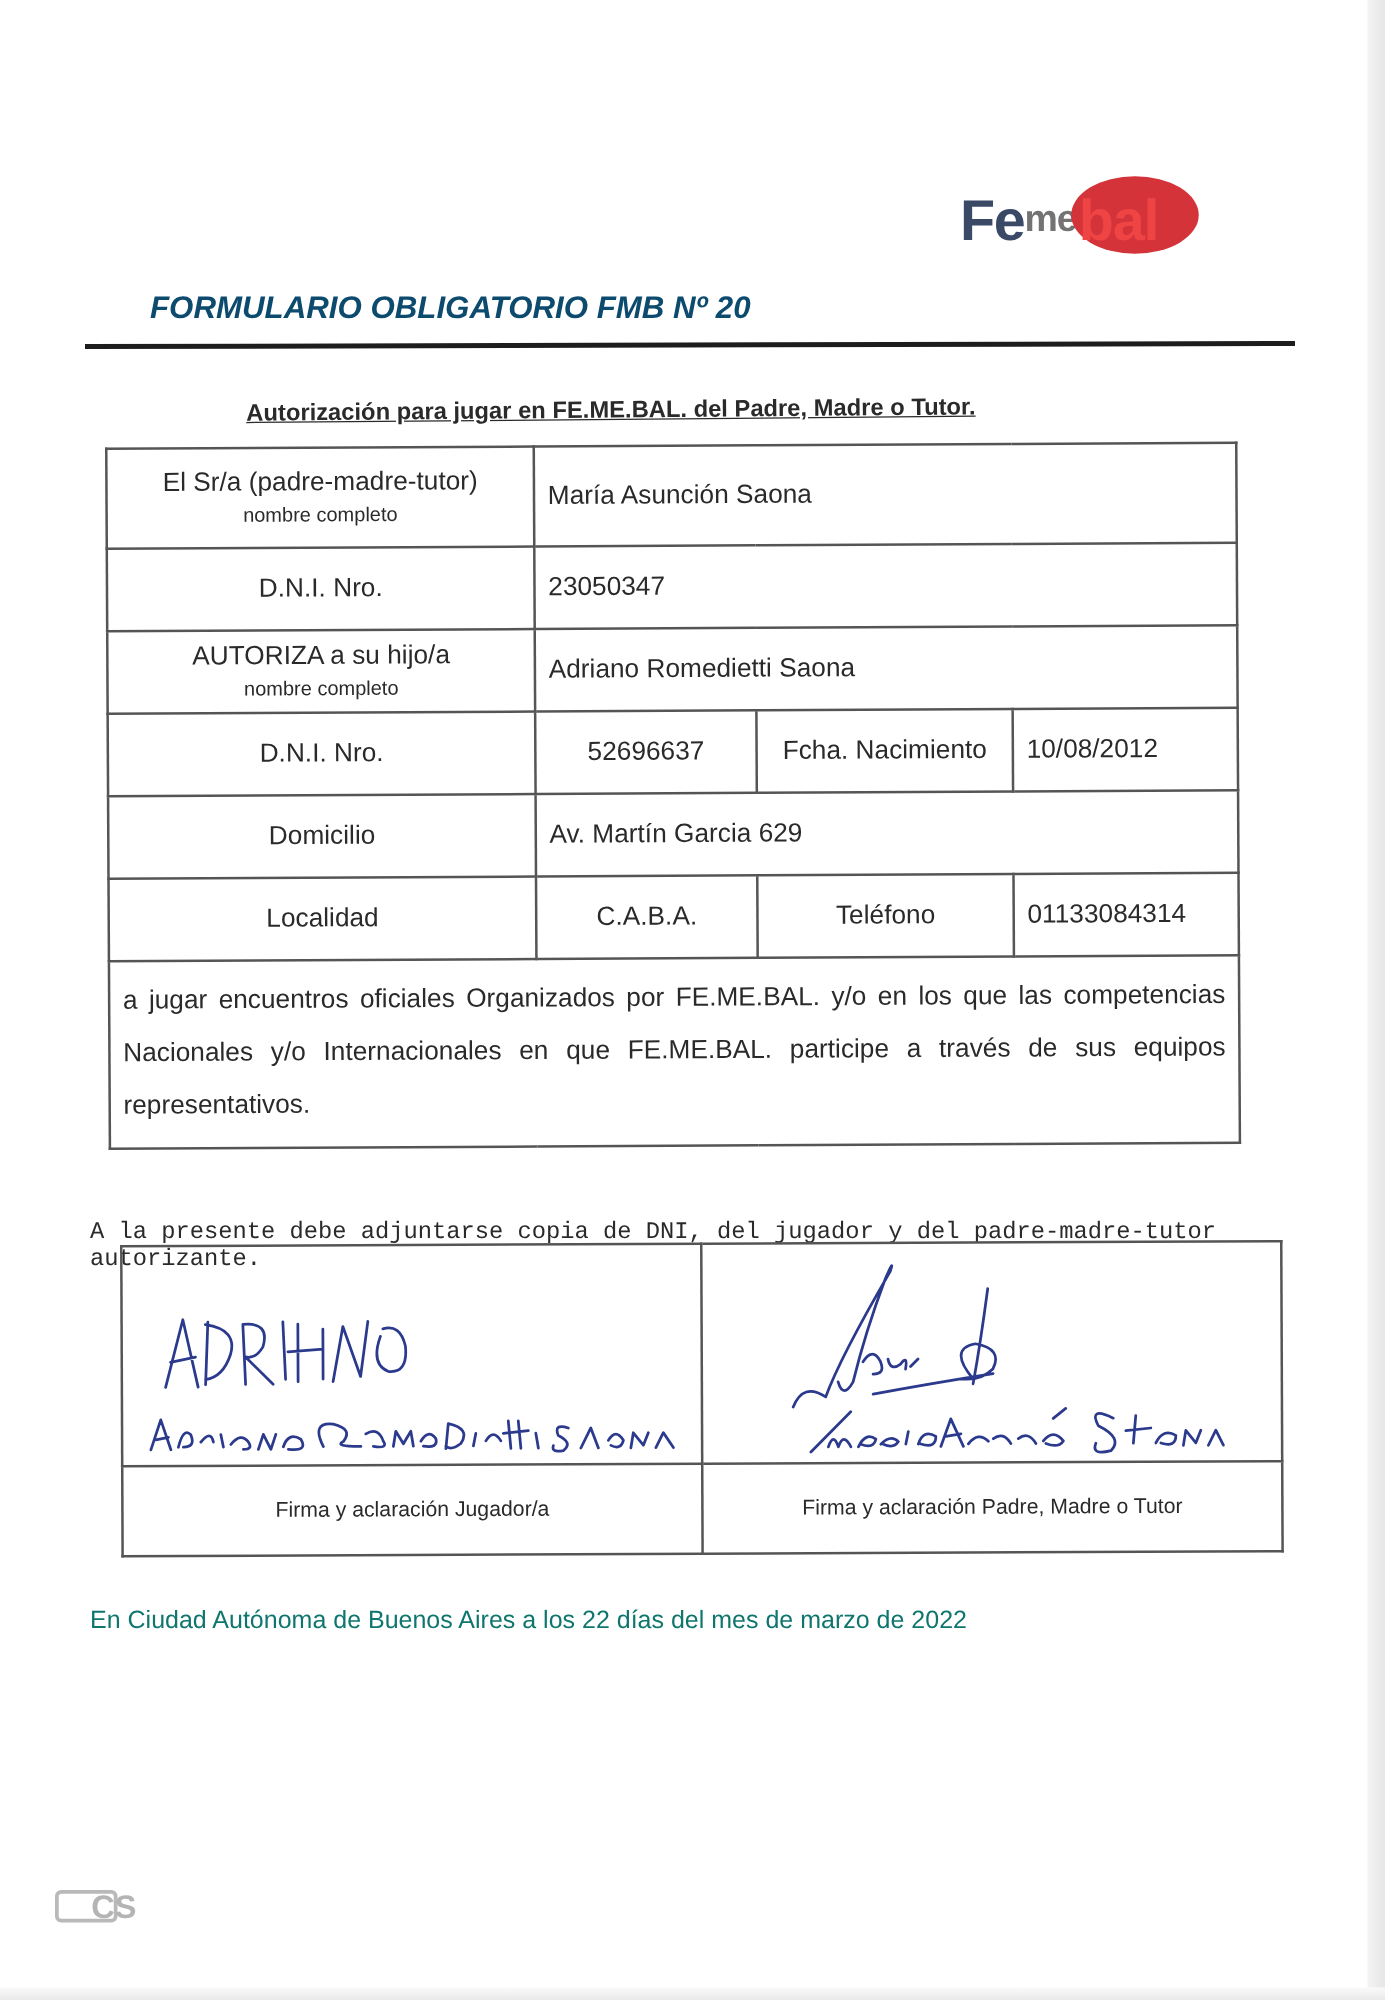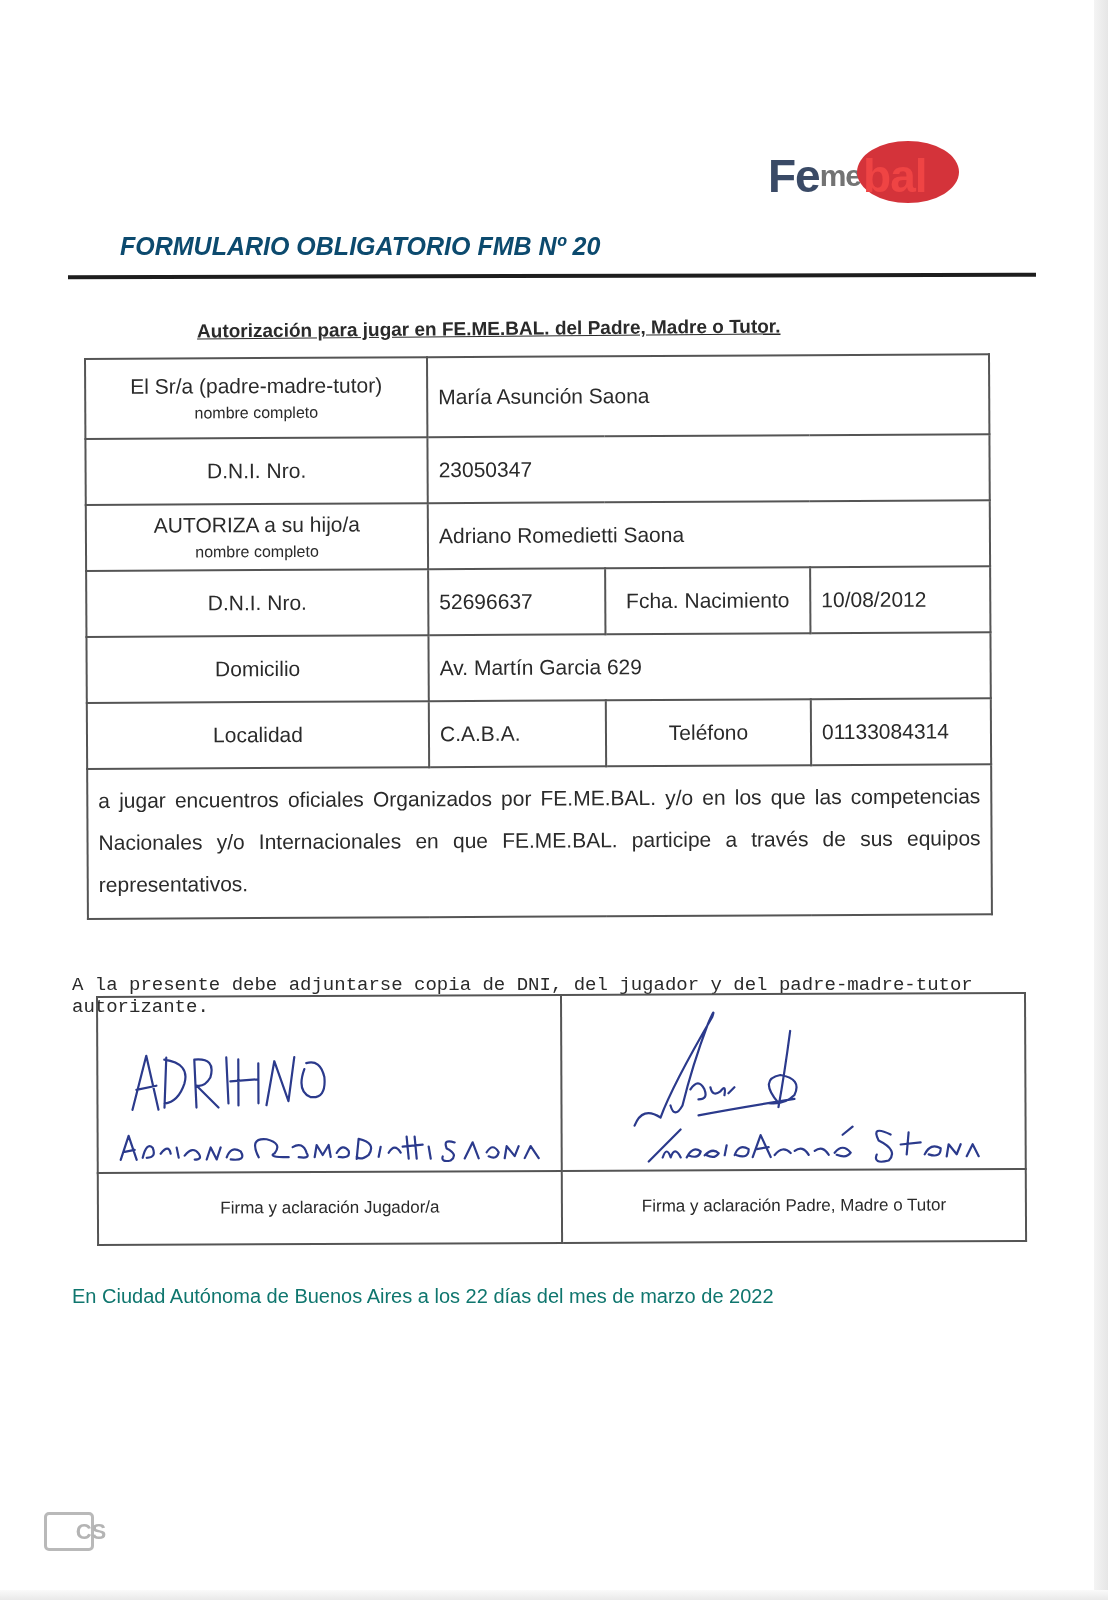--- a/index.html
+++ b/index.html
@@ -22,36 +22,36 @@
 
   .subtitle { position:absolute; left:197px; top:318px; font-size:19px; font-weight:bold; text-decoration:underline; color:#2a2a2a; transform:rotate(-0.5deg); }
 
   .grid { position:absolute; left:84px; top:358px; width:906px; border:2px solid #555; border-collapse:collapse; transform:rotate(-0.3deg); transform-origin:left top; }
   .grid td { border:2px solid #555; font-size:21px; color:#2a2a2a; vertical-align:middle; padding:0 10px; }
   .grid td.lbl { text-align:center; width:320px; }
   .grid td.lbl .sub { display:block; font-size:16px; margin-top:6px; }
   .grid tr.r1 td { height:78px; }
   .grid tr.r2 td, .grid tr.r4 td, .grid tr.r5 td, .grid tr.r6 td { height:64px; }
   .grid tr.r3 td { height:64px; }
-  .grid td.mid { width:155px; }
+  .grid td.mid { width:155px;text-align:center; }
   .grid td.midlbl { text-align:center; width:183px; }
   .grid td.para { padding:10px 10px 12px 10px; font-size:21px; line-height:42px; text-align:justify; }
 
   .note { position:absolute; left:72px; top:974px; font-size:19px; color:#2a2a2a;font-family:Liberation Mono, monospace; }
 
   .sig-table { position:absolute; left:96px; top:996px; width:930px; border:2px solid #555; border-collapse:collapse; transform:rotate(-0.25deg); transform-origin:left top; }
   .sig-table td { border:2px solid #555; width:50%; position:relative; }
   .sig-table .sig-area { height:172px; }
   .sig-table .caption { height:68px; text-align:center; font-size:17px; color:#2a2a2a; }
   .sig-svg { position:absolute; left:0; top:0; }
 
   .closing { position:absolute; left:72px; top:1285px; font-size:20px; color:#0f766e; }
 
   .scanner { position:absolute; left:44px; top:1512px; display:flex; align-items:center; }
-  .cs-box { width:44px; height:39px; border:3px solid #b9b9b9; border-radius:5px; box-sizing:border-box; display:flex; align-items:center; justify-content:center; font-size:22px; font-weight:bold; color:#b4b4b4;padding-left:44px; }
+  .cs-box { width:44px; height:26px; border:3px solid #b9b9b9; border-radius:5px; box-sizing:border-box; display:flex; align-items:center; justify-content:center; font-size:26px; font-weight:bold; color:#b4b4b4;padding-left:44px; }
   .cs-text { margin-left:14px; font-size:36px; color:#b4b4b4; }
 </style>
 </head>
 <body>
 
 <div class="page-edge"></div>
 <div class="bottom-edge"></div>
 
 <div class="logo">
   <span class="fe">Fe</span>

